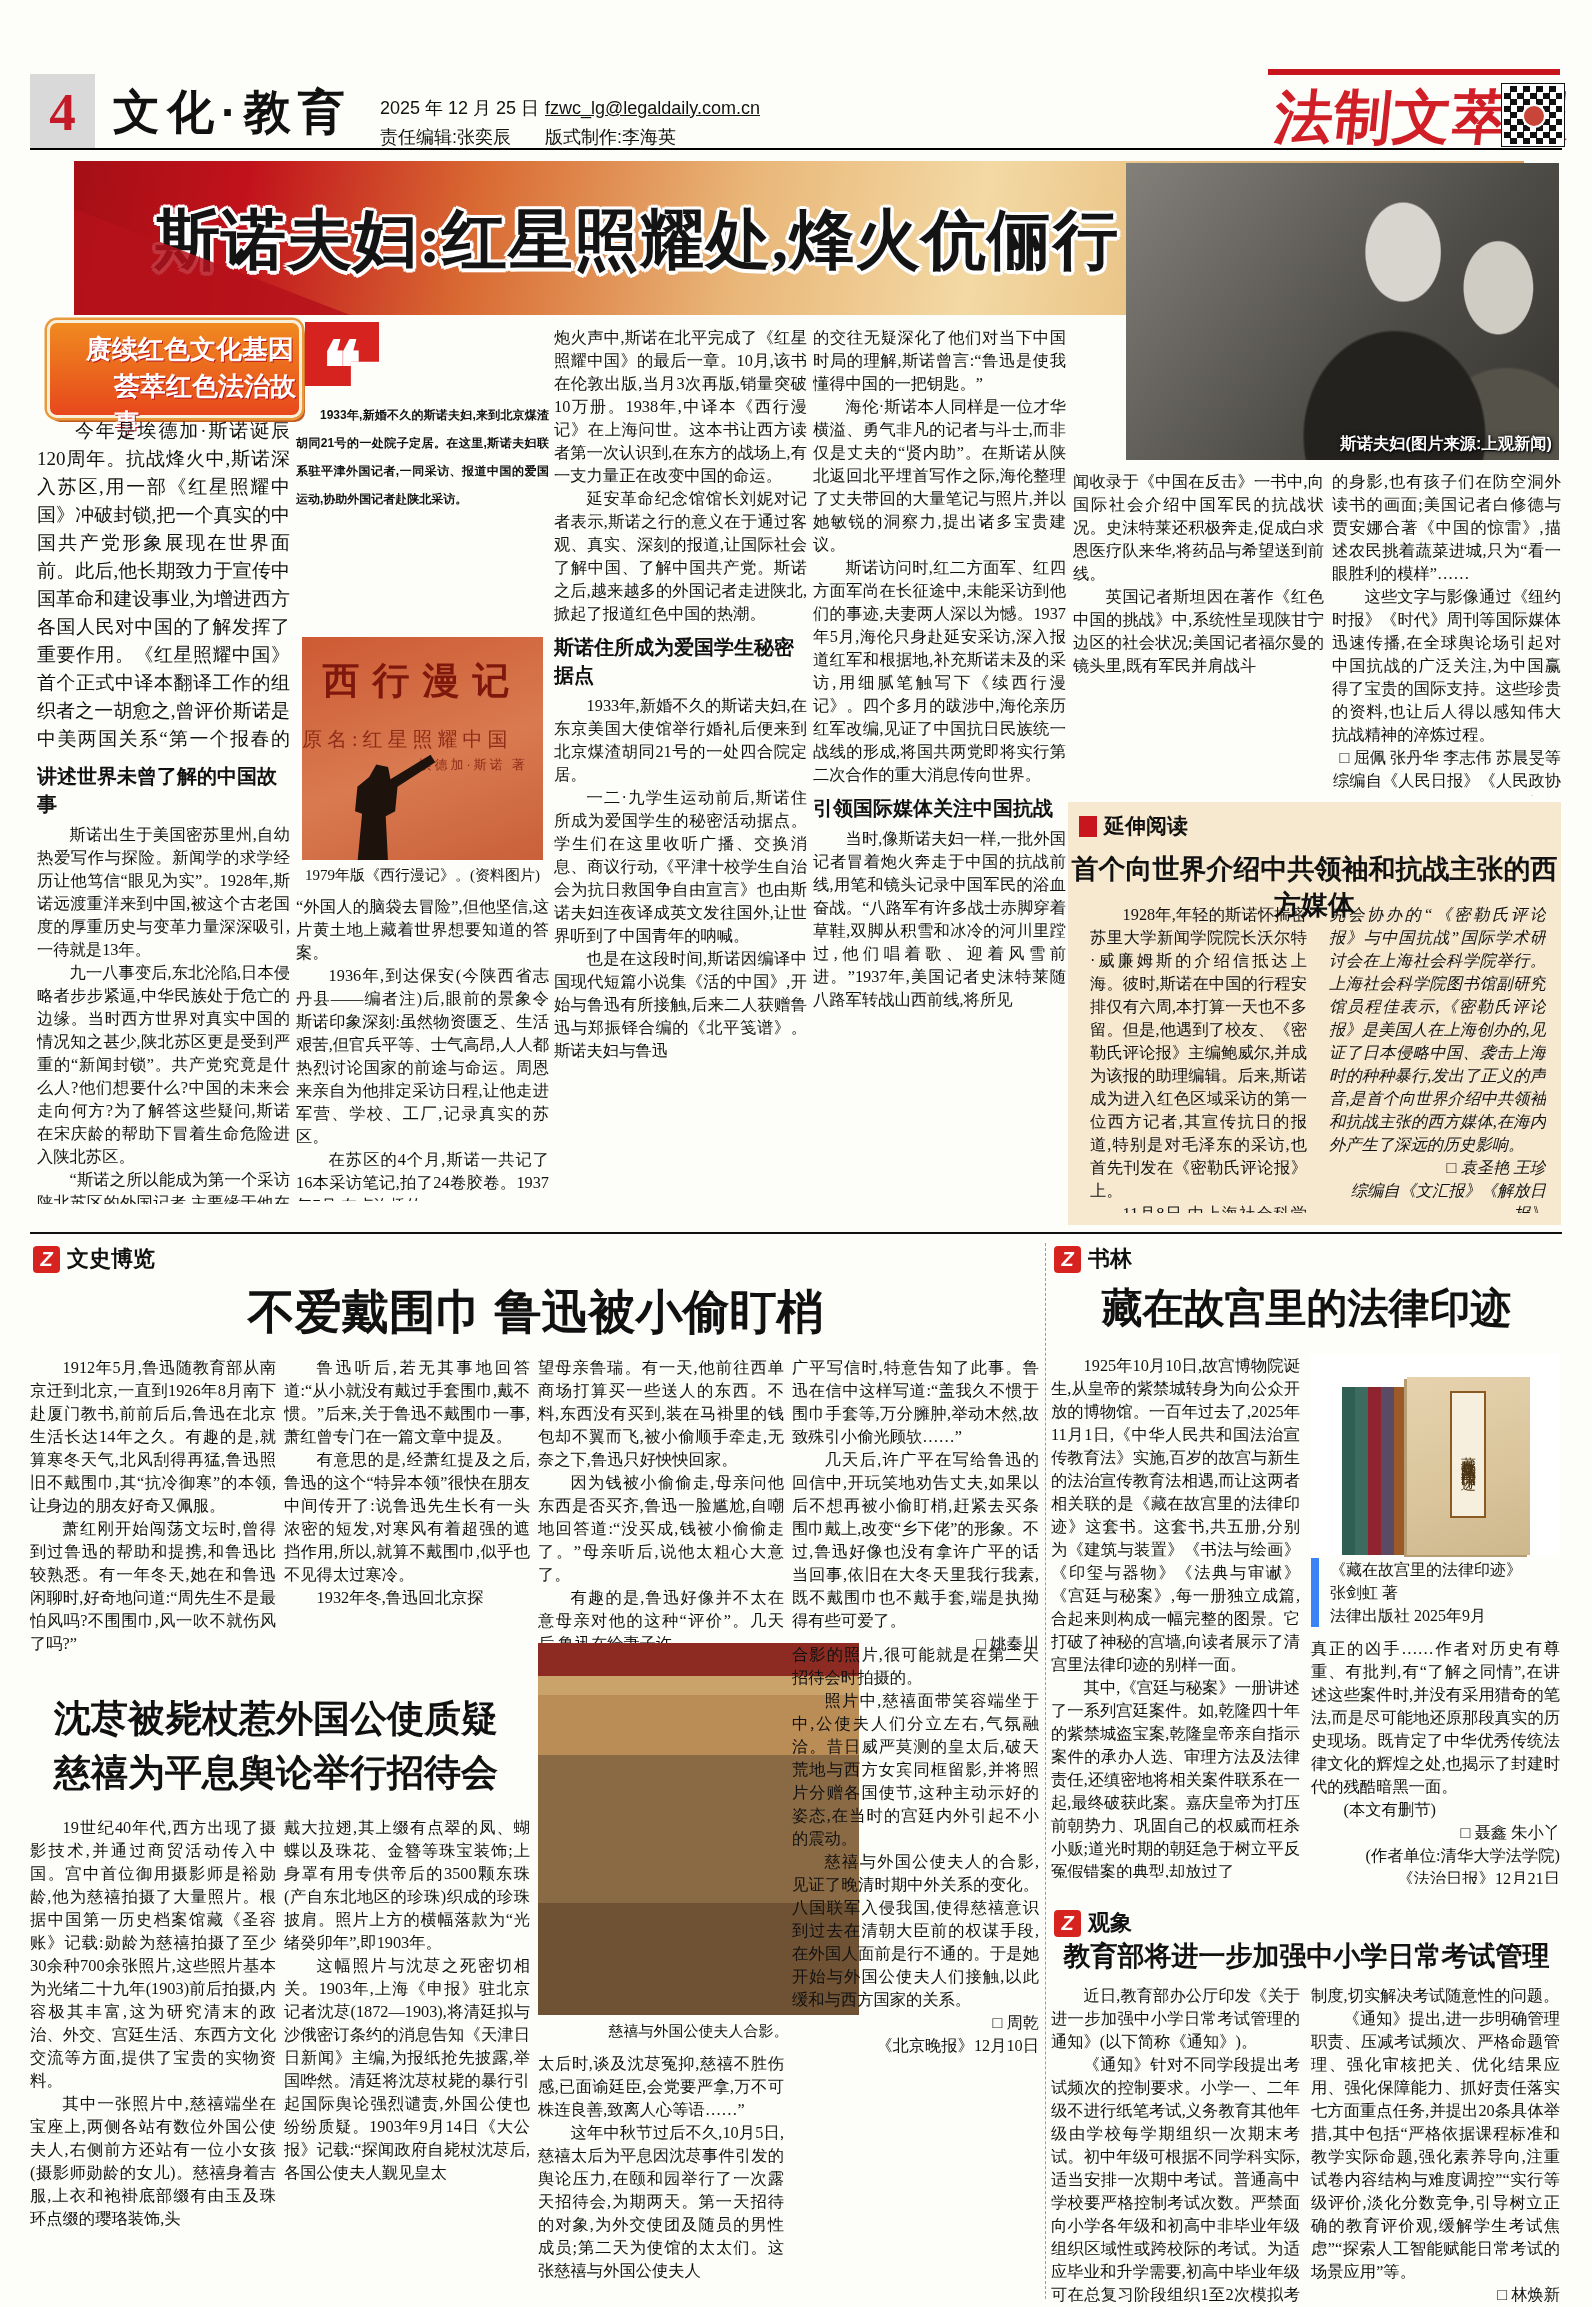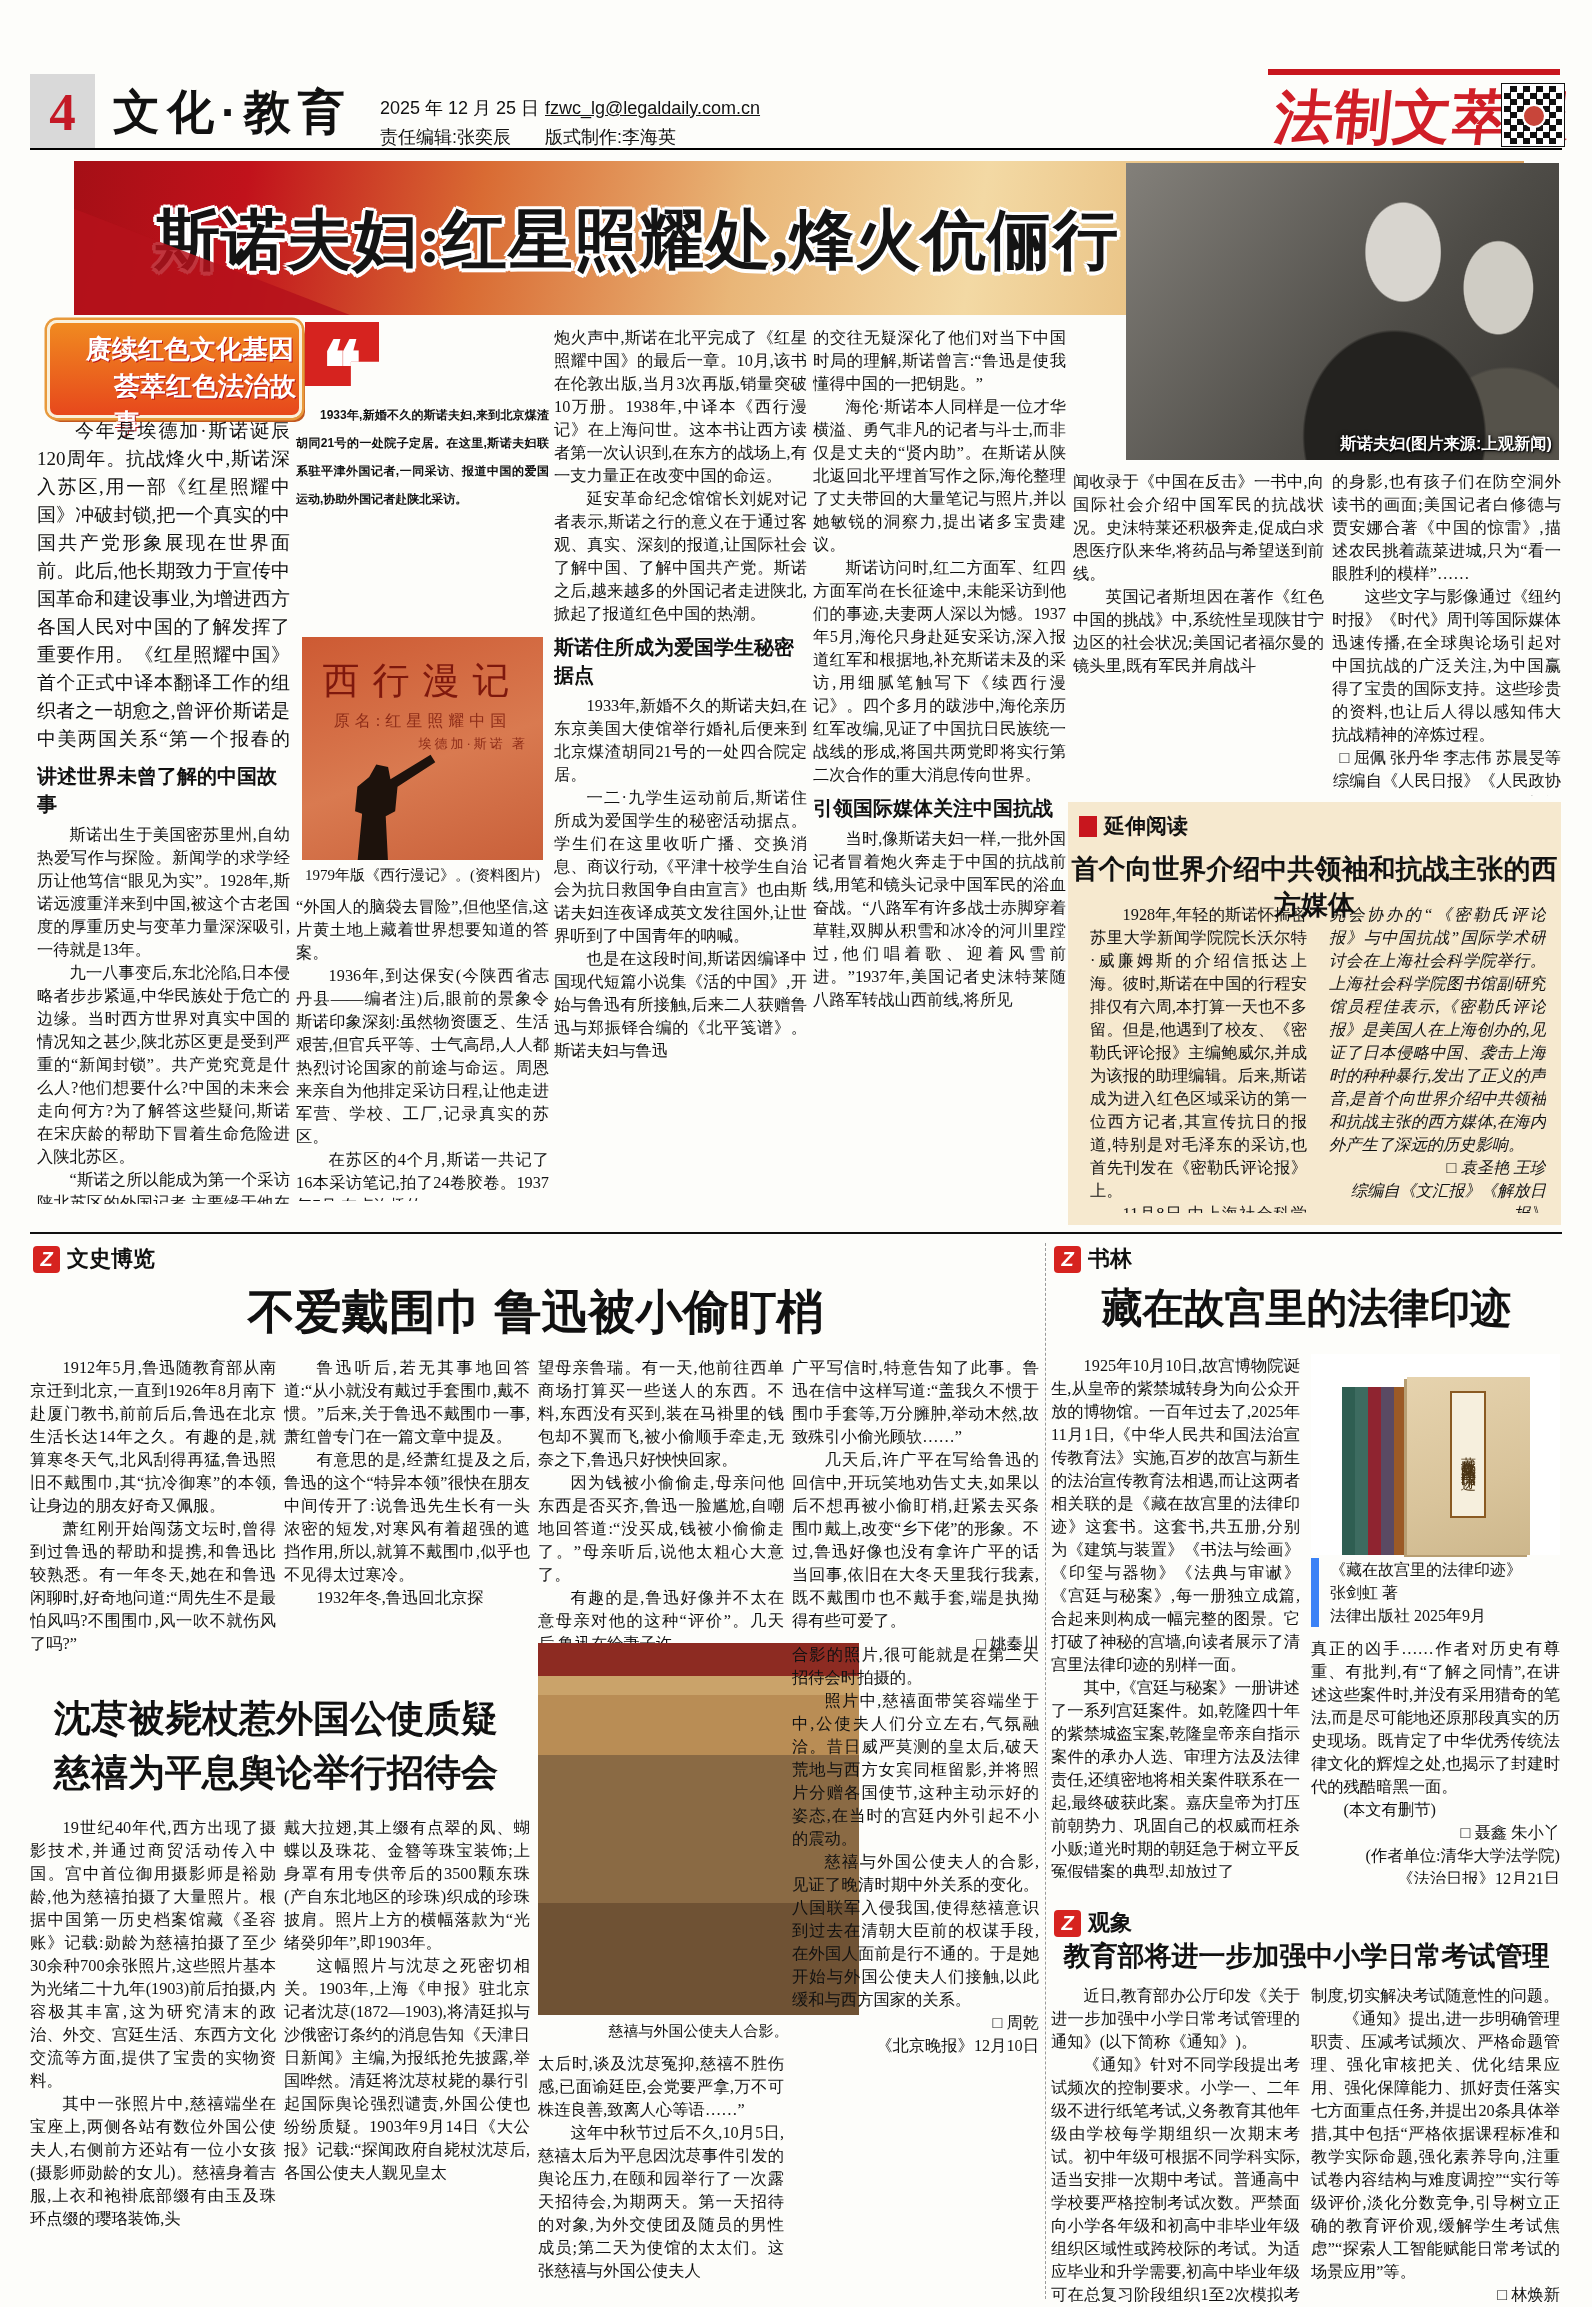--- a/index.html
+++ b/index.html
@@ -55,23 +55,23 @@
   h3.sub{font-family:"Liberation Sans","DejaVu Sans",sans-serif;font-size:20px;line-height:28px;
      margin:8px 0 5px;font-weight:bold;text-indent:0;text-align:left;}
   .by{text-align:right;text-indent:0 !important;}
   .quote-icon{left:305px;top:322px;width:74px;height:64px;background:#d6231f;
      color:#fff;font-size:74px;line-height:94px;text-align:center;font-weight:bold;
      clip-path:polygon(0 0,100% 0,100% 62%,62% 62%,62% 100%,0 100%);}
   .quote-text{left:296px;top:401px;width:253px;height:231px;font-weight:bold;
      font-family:"Liberation Sans","DejaVu Sans",sans-serif;font-size:12px;line-height:28px;text-align:justify;}
   .book{left:302px;top:637px;width:241px;height:223px;background:linear-gradient(160deg,#cd5a33,#d97a50 55%,#c9603a);
      overflow:hidden;}
-  .book .t1{color:#7e180d;font-size:37px;font-weight:400;letter-spacing:13px;text-align:center;margin-top:19px;
+  .book .t1{color:#7e180d;font-size:37px;font-weight:700;letter-spacing:13px;text-align:center;margin-top:19px;
      font-family:"Liberation Sans","DejaVu Sans",sans-serif;}
-  .book .t2{color:#8d2c18;font-size:16px;letter-spacing:5px;text-align:center;margin-top:5px;}
+  .book .t2{color:#8d2c18;font-size:20px;letter-spacing:5px;text-align:left;margin-top:20px;}
   .book .t3{color:#8d2c18;font-size:13px;letter-spacing:3px;text-align:right;margin:3px 15px 0 0;}
   .bugler{position:absolute;left:20px;bottom:-3px;width:118px;height:123px;background:#1d120c;
      clip-path:polygon(30% 100%,34% 60%,28% 58%,30% 38%,40% 30%,46% 20%,56% 22%,58% 32%,92% 12%,96% 18%,64% 38%,62% 58%,54% 62%,56% 100%);}
   .bookcap{left:296px;top:866px;width:253px;font-size:15px;text-align:center;}
   
   .extbox{left:1068px;top:802px;width:493px;height:423px;background:#f6e9cf;}
   .extlabel{position:absolute;left:11px;top:10px;display:flex;align-items:center;gap:7px;
      font-family:"Liberation Sans","DejaVu Sans",sans-serif;font-weight:bold;font-size:21px;}
   .redsq{width:18px;height:21px;background:#c8161e;display:inline-block;}
   .exthead{position:absolute;left:0;top:49px;width:100%;text-align:center;font-weight:900;font-size:27px;

